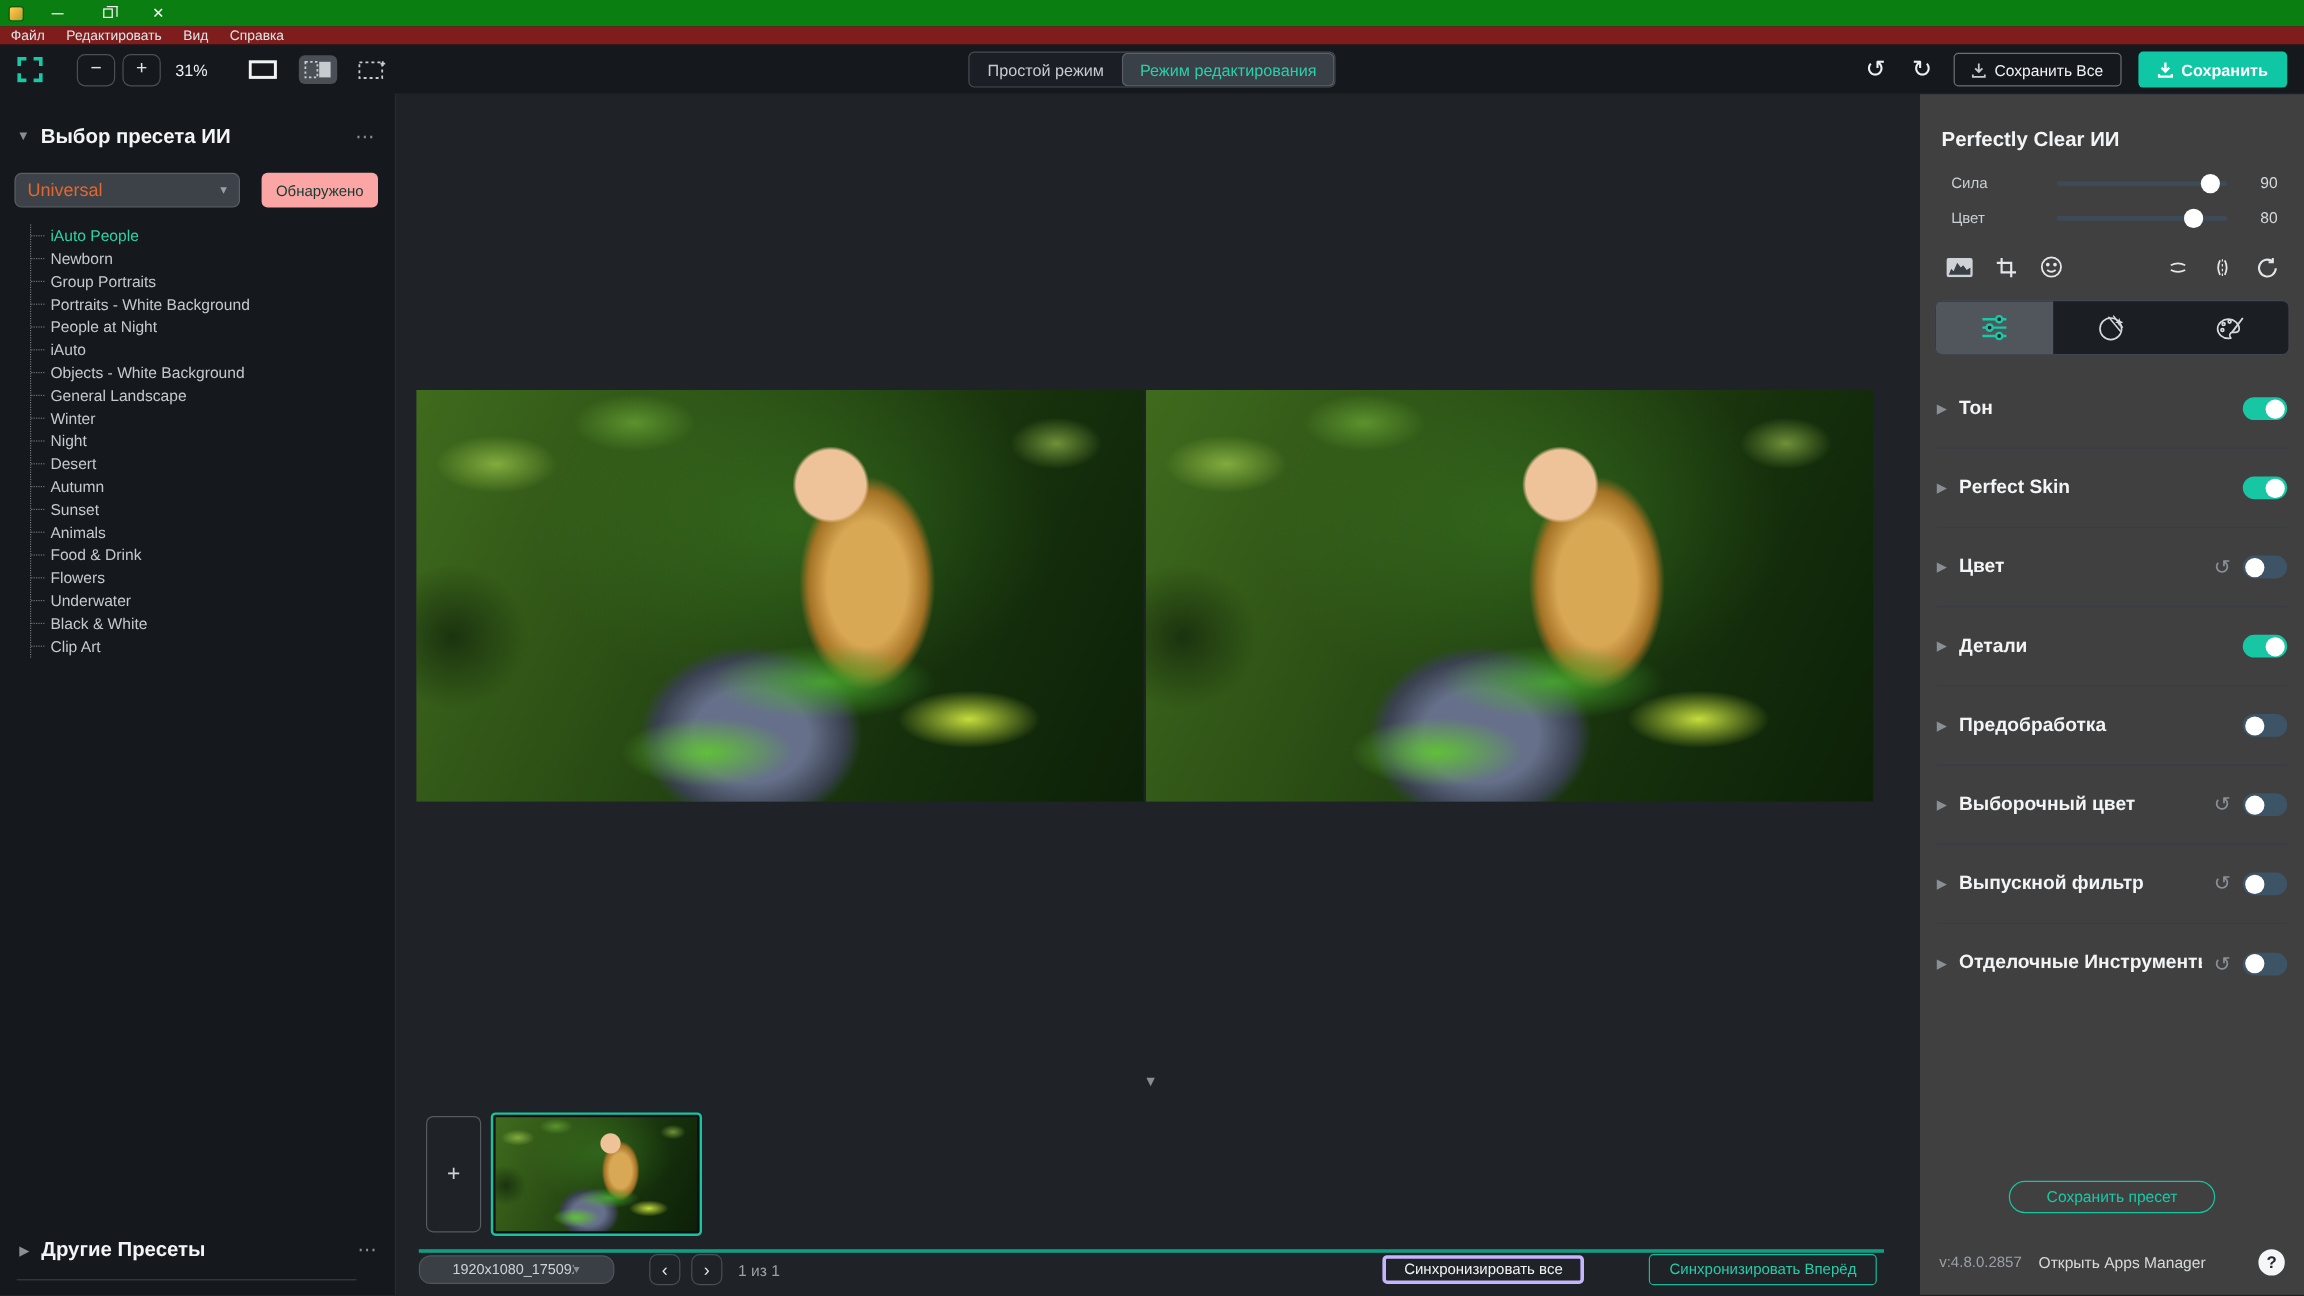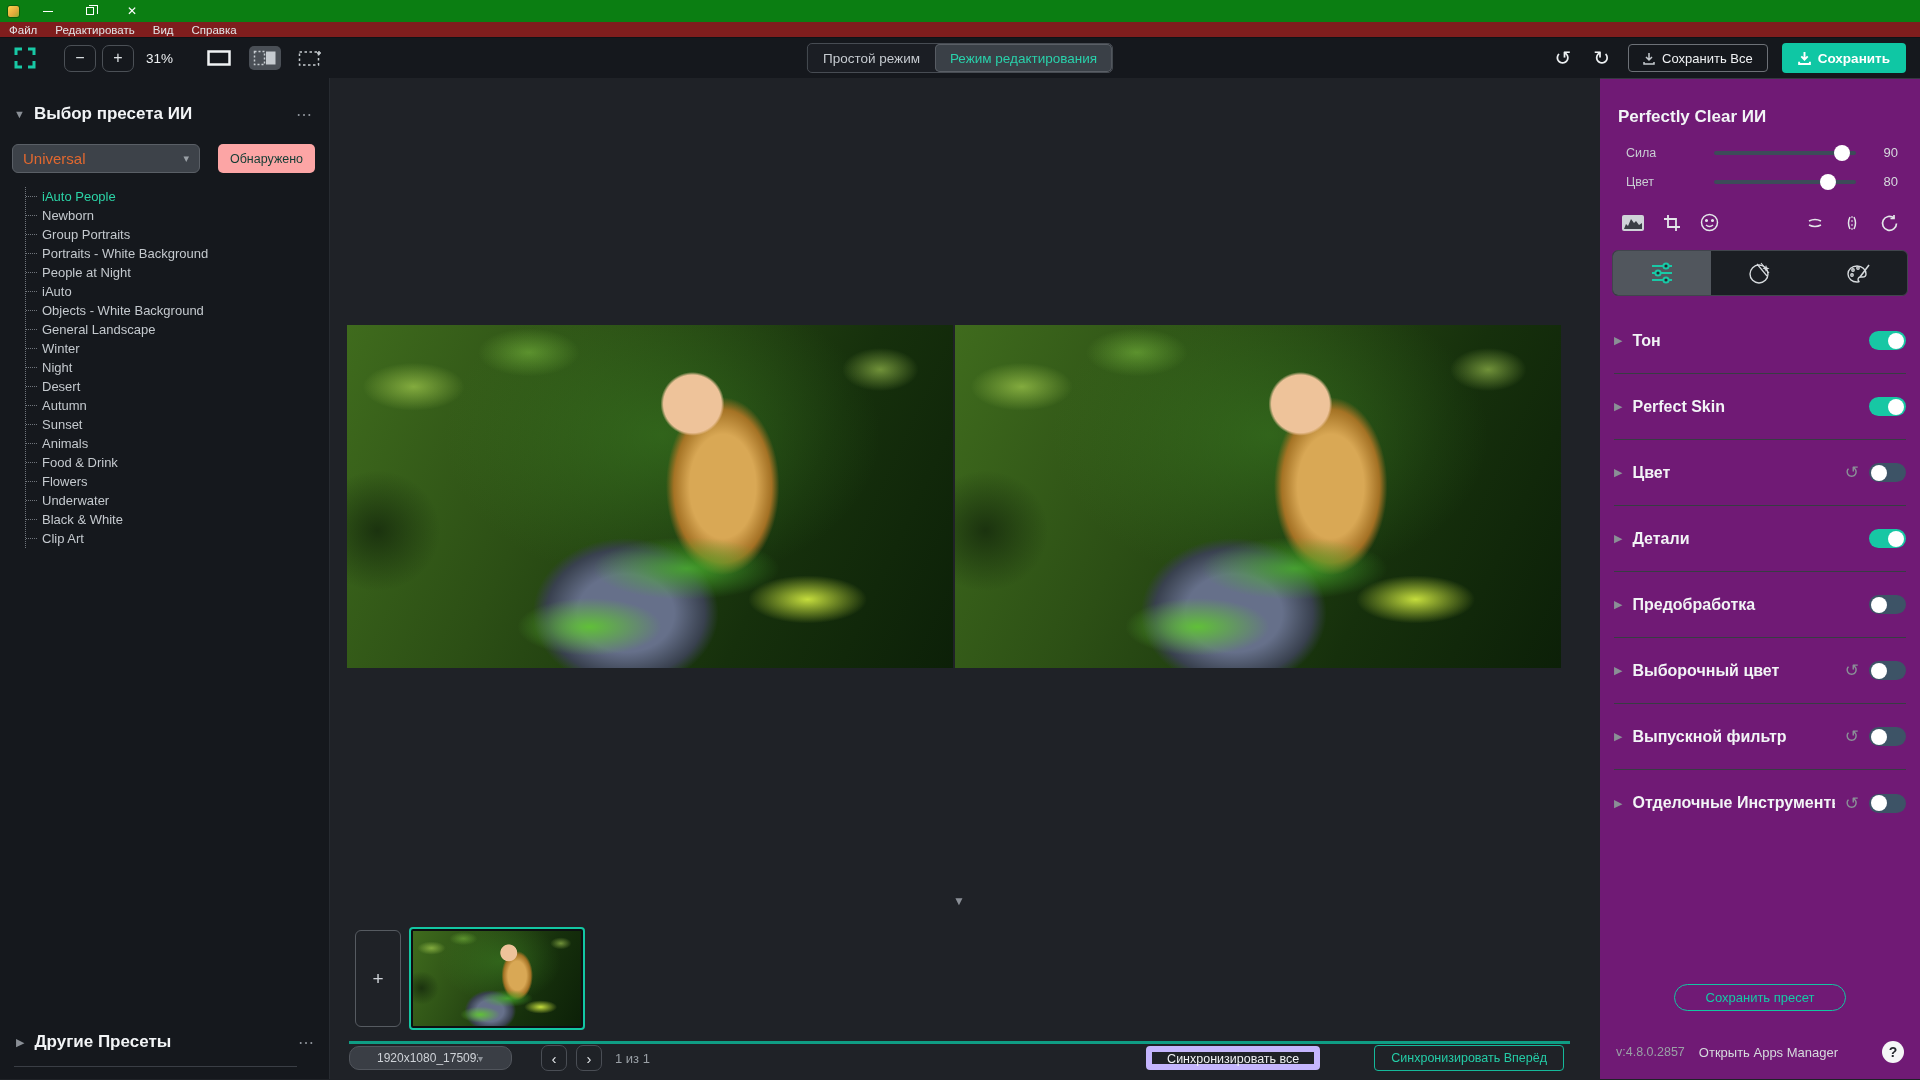--- a/index.html
+++ b/index.html
@@ -81,25 +81,25 @@
   .add-btn { width:46px; height:97px; border:1px solid #565b61; border-radius:6px; background:transparent; color:#cfd3d8; font-size:19px; display:flex; align-items:center; justify-content:center; }
   .thumb { width:176px; height:103px; border:2px solid #13c7a3; border-radius:4px; padding:2px; background:#0d0f12; }
   .thumb .photo { width:100%; height:100%; }
   .strip-line { position:absolute; left:19px; top:963px; width:1221px; height:3px; background:#0f9d84; }
   .bottombar { position:absolute; left:0; right:0; bottom:0; height:36px; display:flex; align-items:center; padding:0 36px 6px 19px; gap:9px; }
   .file-dd { width:163px; height:24px; background:#3a3e45; border:1px solid #51555c; border-radius:10px; display:flex; align-items:center; padding:0 27px; }
   .file-dd .val { font-size:12px; color:#cfd3d8; flex:1; white-space:nowrap; overflow:hidden; }
   .nav-btn { width:26px; height:26px; border:1px solid #4a4e55; border-radius:7px; background:transparent; color:#e4e7ea; font-size:15px; display:flex; align-items:center; justify-content:center; }
   .nav-btn:first-of-type { margin-left:20px; }
   .counter { font-size:13px; color:#9aa0a6; margin-left:4px; }
-  .btn-syncall { margin-left:auto; height:24px; border:6px solid #c4b5fd; border-radius:4px; background:transparent; color:#f0f2f4; font-size:12.5px; padding:0 15px; }
+  .btn-syncall { margin-left:auto; height:24px; border:3px solid #c4b5fd; border-radius:4px; background:transparent; color:#f0f2f4; font-size:12.5px; padding:0 15px; }
   .btn-syncfwd { margin-left:45px; height:26px; border:1px solid #15b99a; border-radius:4px; background:transparent; color:#24cda7; font-size:12.5px; padding:0 16px; }
 
   
-  .rightpanel { width:320px; background:#701a75; border-top:1px solid #343840; display:flex; flex-direction:column; }
+  .rightpanel { width:320px; background:#404040; border-top:1px solid #343840; display:flex; flex-direction:column; }
   .rp-title { padding:28px 18px 16px; font-size:17px; font-weight:bold; color:#f2f4f6; }
   .rp-sliders { padding:2px 22px 6px 26px; display:flex; flex-direction:column; gap:14px; }
   .slider-row { display:flex; align-items:center; }
   .slider-row .lbl { width:88px; font-size:12.5px; color:#c9ced3; }
   .slider-track { flex:1; height:4px; border-radius:2px; background:#3d4b59; position:relative; margin-right:16px; }
   .slider-fill { height:4px; border-radius:2px; background:#12917c; width:var(--val,50%); }
   .slider-knob { position:absolute; top:-6px; left:calc(var(--val,50%) - 8px); width:16px; height:16px; border-radius:50%; background:#fff; }
   .slider-row .val { width:26px; text-align:right; font-size:13px; color:#d6dadd; }
   .rp-icons { display:flex; align-items:center; padding:18px 22px 8px; gap:19px; }
   .rp-icons .right-group { margin-left:auto; display:flex; gap:19px; }

